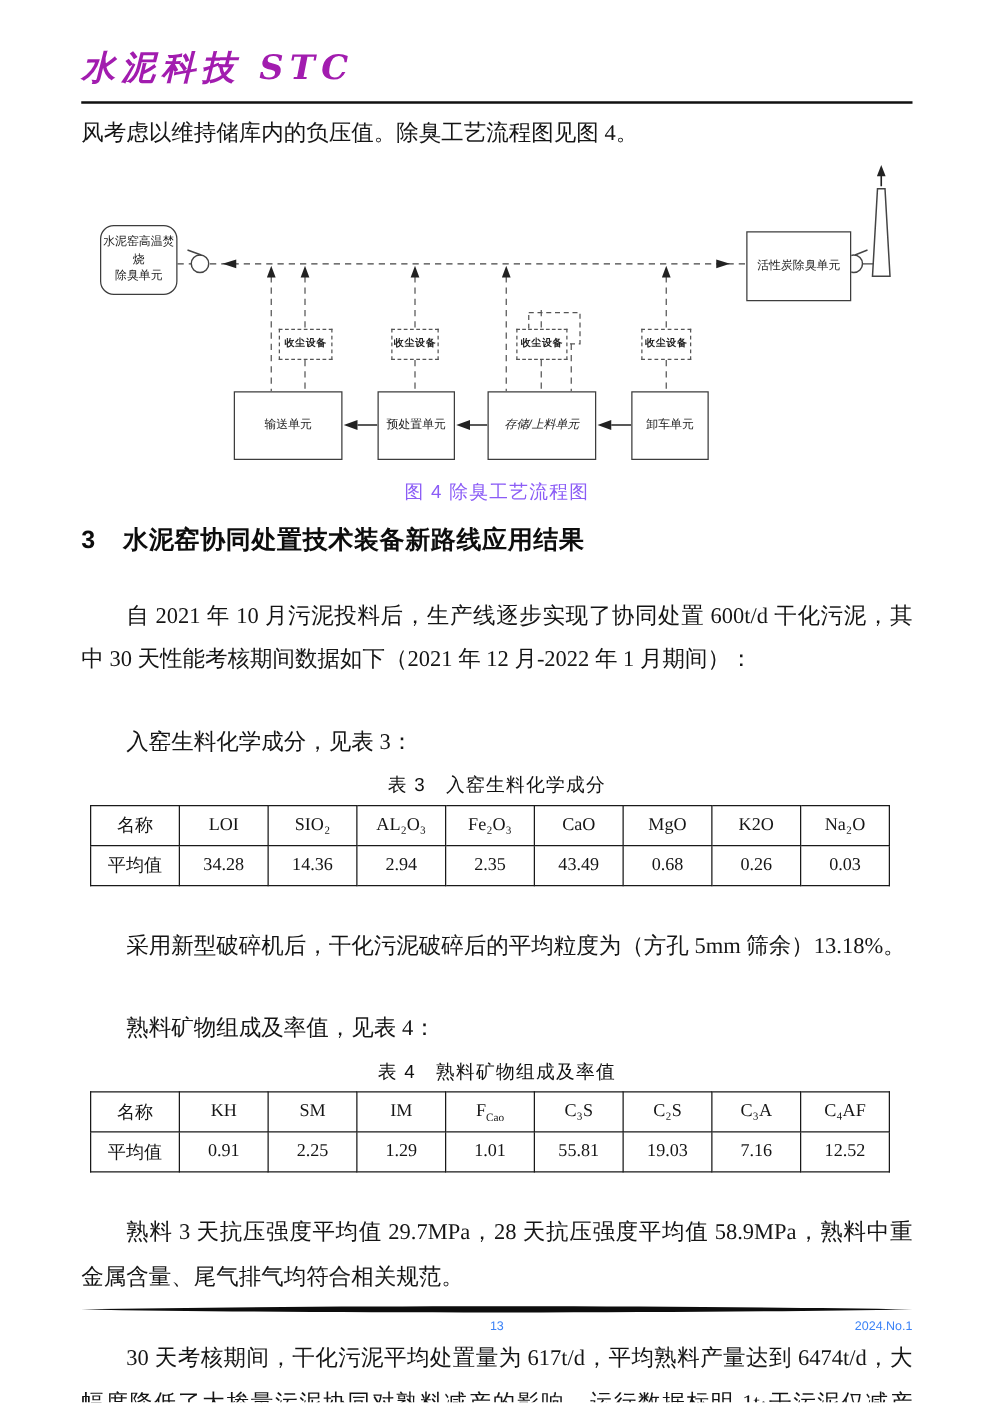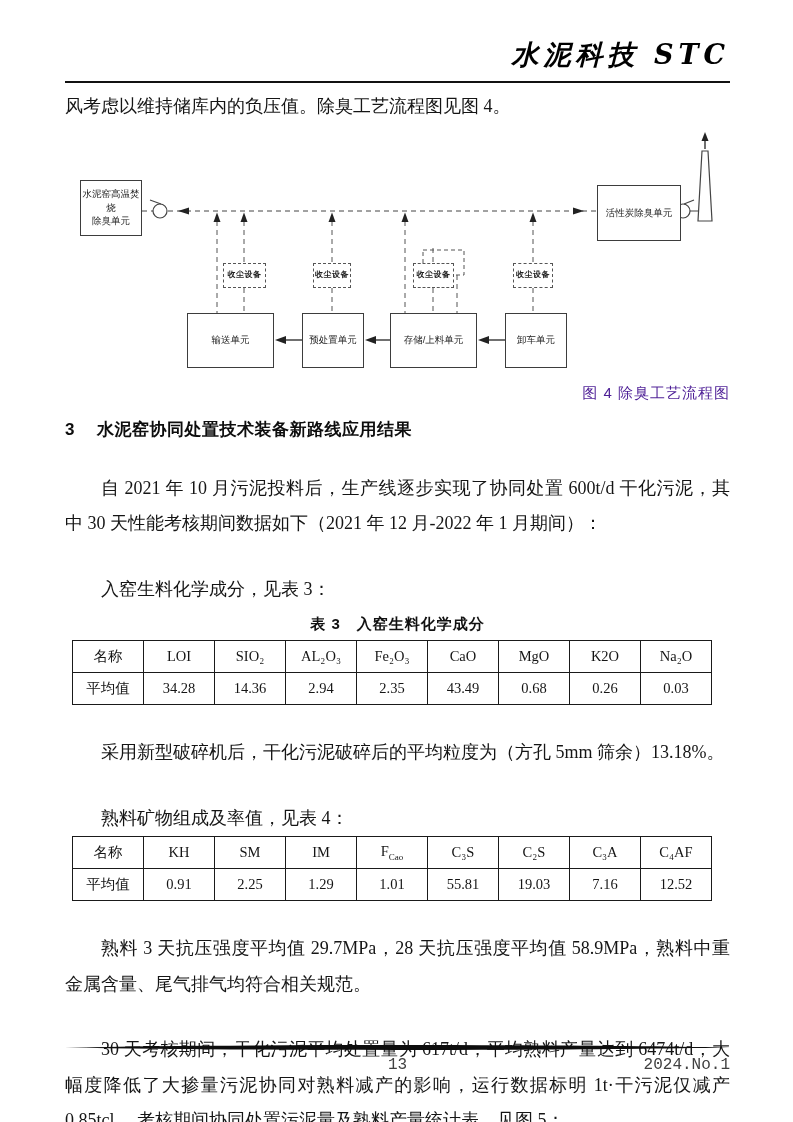--- a/index.html
+++ b/index.html
@@ -11,28 +11,28 @@
     margin: 0 auto;
     background: #ffffff;
     color: #1a1a1a;
     font-family: "Liberation Serif", serif;
     overflow: hidden;
   }
   .content { padding: 34px 63px 0 65px; }
 
   
   .journal-title {
-    text-align: right;
+    text-align: left;
     font-family: "DejaVu Serif", serif;
     font-style: italic;
     font-weight: 600;
     font-size: 27px;
     letter-spacing: 5px;
     line-height: 42px;
-    color: #000000;
+    color: #a21caf;
   }
   .header-rule { border-bottom: 2.5px solid #111; margin-top: 5px; }
 
   
   p.body {
     font-size: 18px;
     line-height: 35.5px;
     text-align: justify;
     color: #151515;
     margin-top: 30px;
@@ -56,44 +56,44 @@
     color: #222;
     line-height: 1.45;
   }
   .fbox.dust {
     border: 1px dashed #555;
     font-size: 8px;
     letter-spacing: 0.5px;
     font-weight: bold;
   }
   .fig-caption {
-    text-align: right;
+    text-align: center;
     font-family: "Liberation Sans", sans-serif;
     font-size: 15px;
-    color: #4c1d95;
+    color: #8b5cf6;
     margin-top: 6px;
     letter-spacing: 1px;
   }
 
   
   h2.sec {
     font-family: "Liberation Sans", sans-serif;
     font-weight: bold;
-    font-size: 17px;
+    font-size: 20px;
     color: #0d0d0d;
     margin: 15px 0 9px 0;
     letter-spacing: 0.5px;
   }
   h2.sec .sec-num { margin-right: 22px; }
 
   
   .tbl-caption {
     text-align: center;
     font-family: "Liberation Sans", sans-serif;
-    font-weight: bold;
+    font-weight: normal;
     font-size: 15px;
     color: #111;
     margin: 8px 0 6px 0;
     letter-spacing: 1px;
   }
   table.data {
     border-collapse: collapse;
     table-layout: fixed;
     width: 640px;
     margin-left: 7px;
@@ -109,23 +109,23 @@
     font-family: "Liberation Serif", serif;
   }
   table.data td sub { font-size: 9px; }
   .after-table { margin-top: 9px; }
 
   
   .footer { position: absolute; left: 65px; right: 63px; top: 1043px; }
   .footer-line { display: block; }
   .footer-row {
     position: relative;
-    font-family: Liberation Mono, monospace;
-    font-size: 16px;
-    color: #404040;
+    font-family: Liberation Sans, sans-serif;
+    font-size: 10px;
+    color: #3b82f6;
     margin-top: 4px;
     height: 18px;
   }
   .page-num { position: absolute; left: 0; right: 0; text-align: center; }
   .issue-num { position: absolute; right: 0; top: 0; }
 </style>
 </head>
 <body>
 
 <div class="page">
@@ -179,21 +179,21 @@
         <g>
           <circle cx="618" cy="83" r="7" fill="#fff" stroke="#444" stroke-width="1.2"></circle>
           <path d="M 619 76 L 629 72" stroke="#444" stroke-width="1.2" fill="none"></path>
         </g>
         <line x1="625" y1="83" x2="634" y2="83" stroke="#444" stroke-width="1"></line>
         <polygon points="637,23 643,23 647,93 633,93" fill="#fff" stroke="#444" stroke-width="1.2"></polygon>
         <line x1="640" y1="21" x2="640" y2="11" stroke="#222" stroke-width="1.3"></line>
         <polygon points="640,4 636.5,13 643.5,13" fill="#222"></polygon>
       </svg>
 
-      <div class="fbox" style="left:15px; top:52px; width:62px; height:56px;">
+      <div class="fbox" style="left:15px; top:52px; width:62px; height:56px;border-radius:11px;">
         <span>水泥窑高温焚烧</span>
         <span>除臭单元</span>
       </div>
       <div class="fbox" style="left:532px; top:57px; width:84px; height:56px;">
         <span>活性炭除臭单元</span>
       </div>
 
       <div class="fbox dust" style="left:158px; top:135px; width:43px; height:25px;">
         <span>收尘设备</span>
       </div>
@@ -206,21 +206,21 @@
       <div class="fbox dust" style="left:448px; top:135px; width:40px; height:25px;">
         <span>收尘设备</span>
       </div>
 
       <div class="fbox" style="left:122px; top:185px; width:87px; height:55px;">
         <span>输送单元</span>
       </div>
       <div class="fbox" style="left:237px; top:185px; width:62px; height:55px;">
         <span>预处置单元</span>
       </div>
-      <div class="fbox" style="left:325px; top:185px; width:87px; height:55px;">
+      <div class="fbox" style="left:325px; top:185px; width:87px; height:55px;font-style:italic;">
         <span>存储/上料单元</span>
       </div>
       <div class="fbox" style="left:440px; top:185px; width:62px; height:55px;">
         <span>卸车单元</span>
       </div>
     </div>
 
     <div class="fig-caption">图 4 除臭工艺流程图</div>
 
     <h2 class="sec">
@@ -254,20 +254,21 @@
           <td>0.68</td>
           <td>0.26</td>
           <td>0.03</td>
         </tr>
       </tbody>
     </table>
 
     <p class="body after-table" style="text-indent:2em;">采用新型破碎机后，干化污泥破碎后的平均粒度为（方孔 5mm 筛余）13.18%。</p>
     <p class="body indent">熟料矿物组成及率值，见表 4：</p>
 
+    <div class="tbl-caption">表 4　熟料矿物组成及率值</div>
     <table class="data">
       <tbody>
         <tr>
           <td>名称</td>
           <td>KH</td>
           <td>SM</td>
           <td>IM</td>
           <td><span>F</span><sub>Cao</sub></td>
           <td>C₃S</td>
           <td>C₂S</td>

